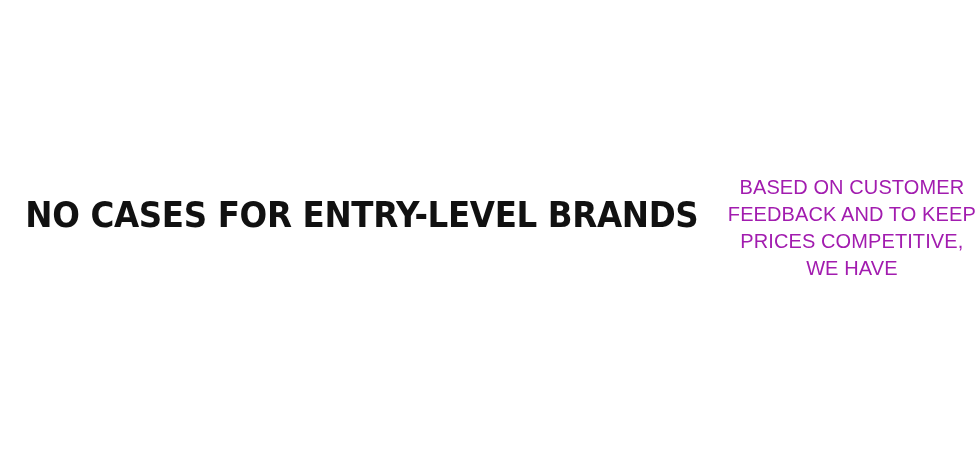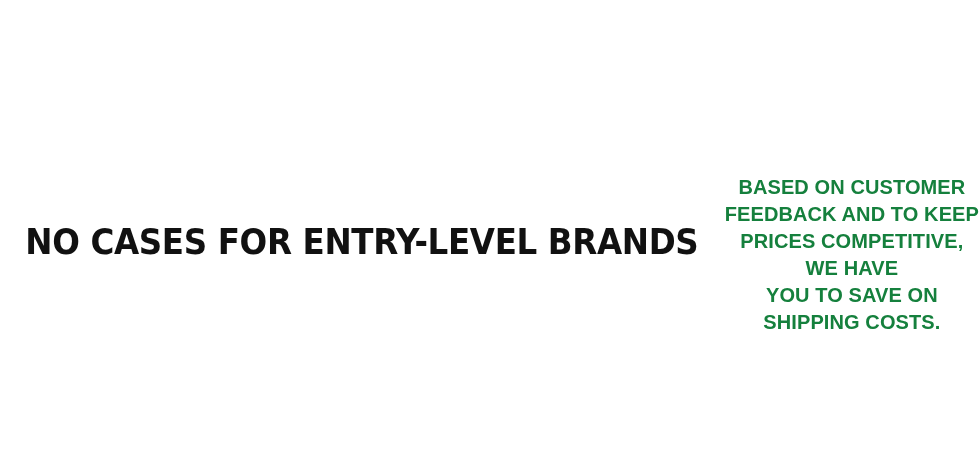--- a/index.html
+++ b/index.html
@@ -52,38 +52,37 @@
   }
 
   .promo-body {
     margin: 0;
     padding: 0;
     margin-top: 26px;
     width: 800px;
     font-family: "Liberation Sans", sans-serif;
     font-size: 20px;
     line-height: 27px;
-    font-weight: 700;
+    font-weight: 400;
     letter-spacing: 0.1px;
-    color: #15803d;
+    color: #a21caf;
     text-align: center;
     text-transform: uppercase;
   }
 
   .promo-body .body-line {
     display: block;
   }
 </style>
 </head>
 <body>
 
 <div class="promo-banner">
   <div class="promo-inner">
 
     <h1 class="promo-heading">NO CASES FOR ENTRY-LEVEL BRANDS</h1>
 
     <p class="promo-body">
       <span class="body-line">BASED ON CUSTOMER FEEDBACK AND TO KEEP PRICES COMPETITIVE, WE HAVE</span>
-      <span class="body-line">YOU TO SAVE ON SHIPPING COSTS.</span>
     </p>
 
   </div>
 </div>
 
 </body></html>

